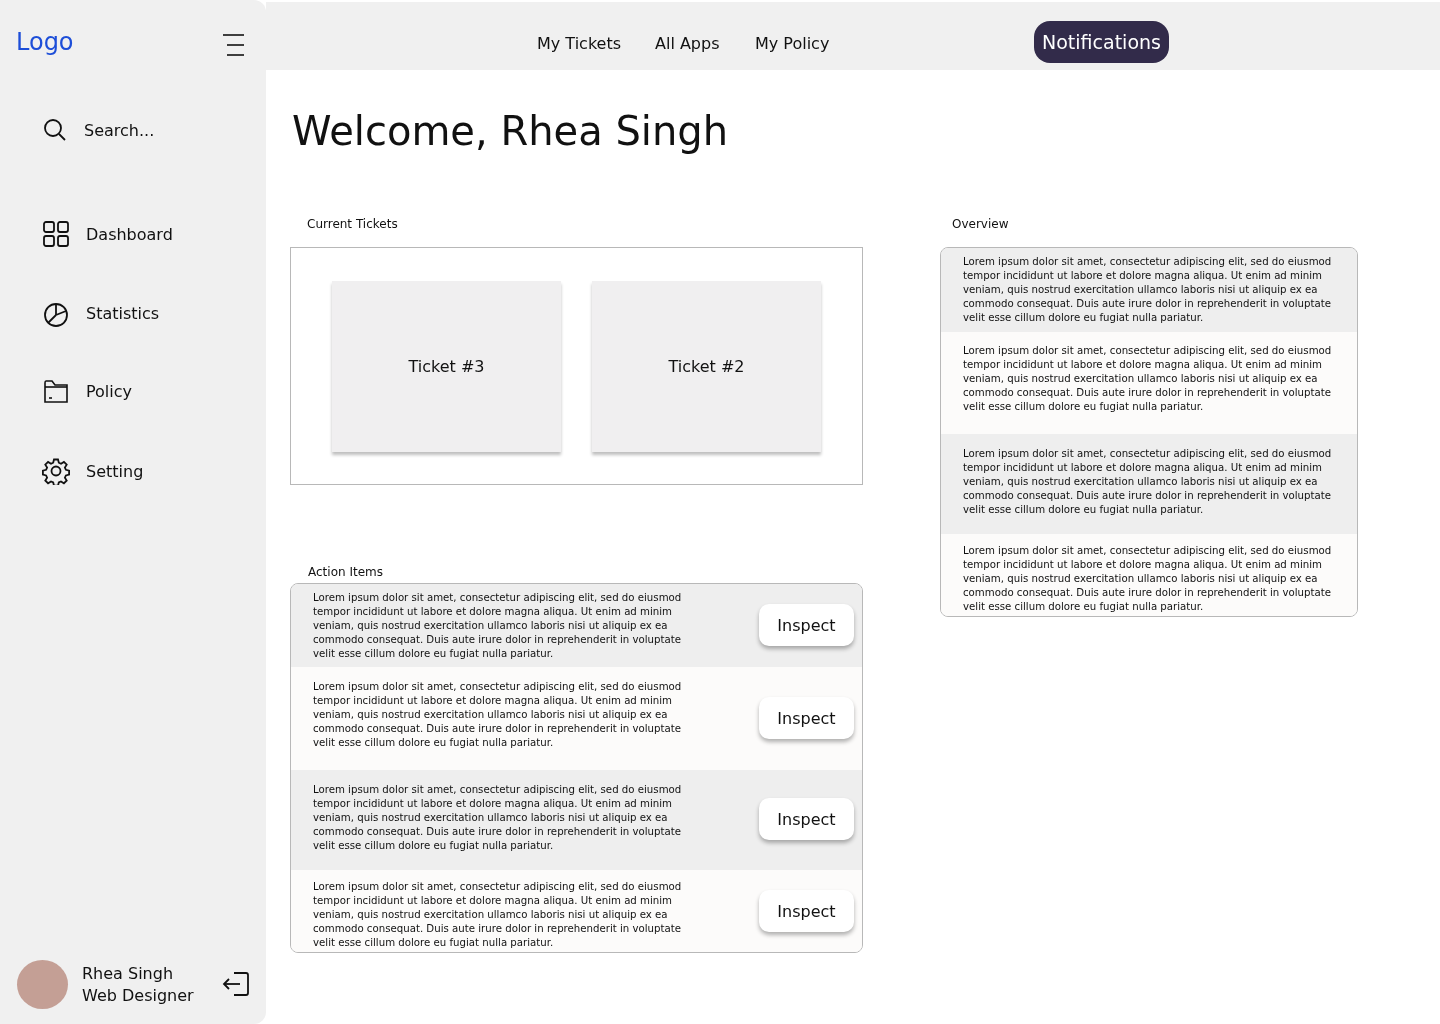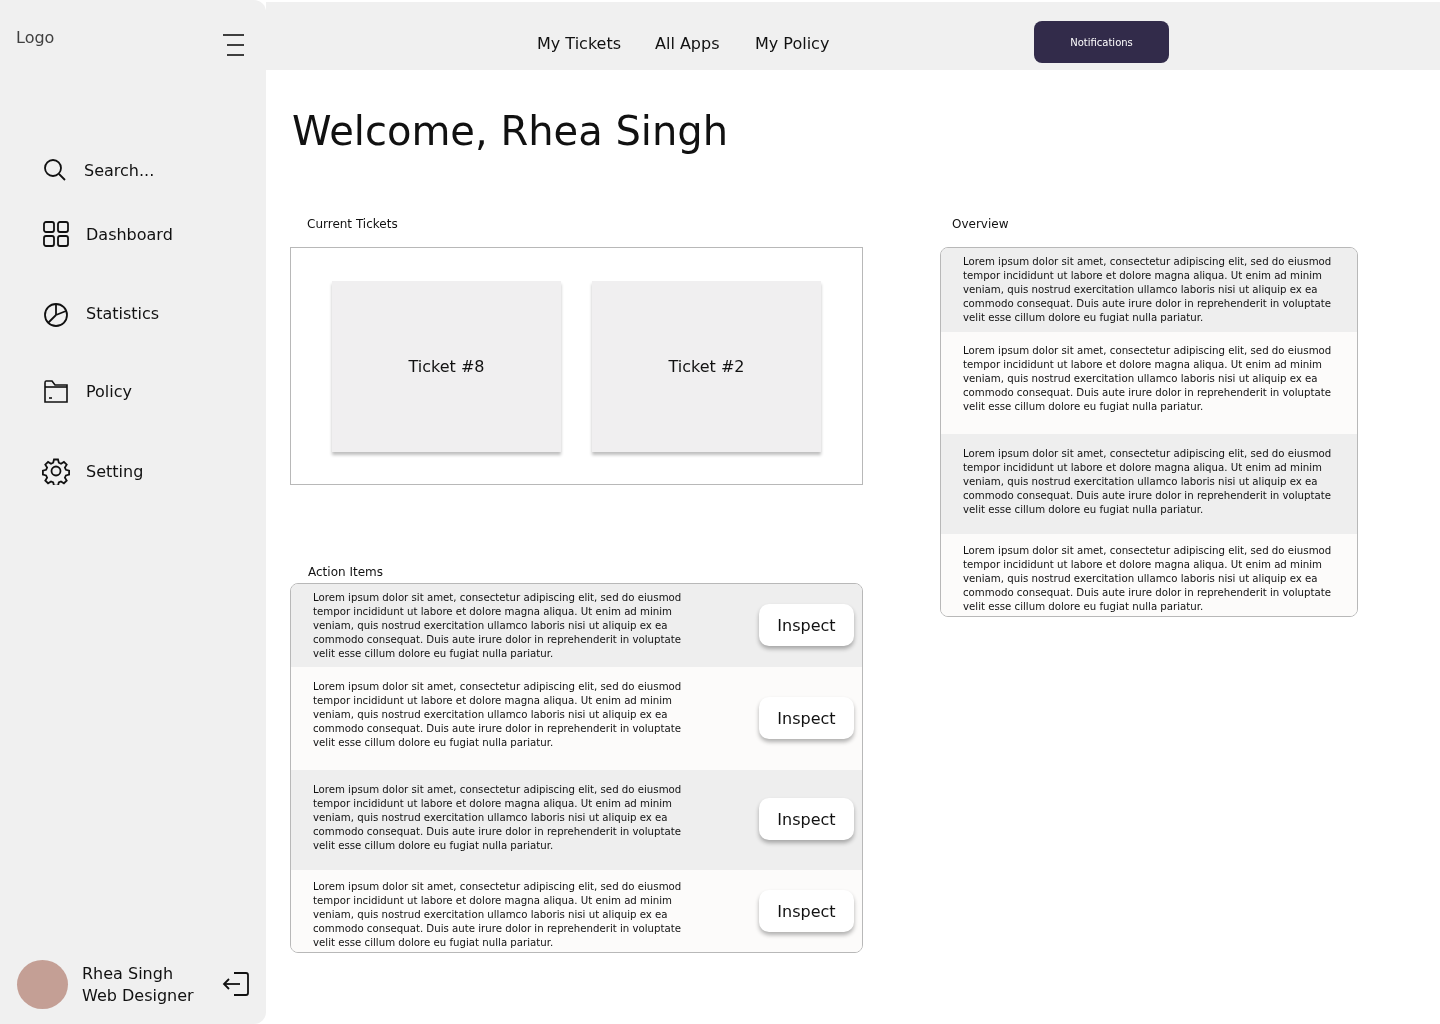--- a/index.html
+++ b/index.html
@@ -1,36 +1,36 @@
 <!DOCTYPE html>
 <html><head>
 <meta charset="utf-8">
 <style>
   * { box-sizing: border-box; margin: 0; padding: 0; }
   html, body { width: 1440px; height: 1024px; overflow: hidden; background: #ffffff; }
   body { font-family: "DejaVu Sans", "Liberation Sans", sans-serif; color: #111; position: relative; }
 
   
   .sidebar { position: absolute; left: 0; top: 0; width: 266px; height: 1024px; background: #f0f0f0; border-radius: 0 12px 12px 0; }
-  .logo { position: absolute; left: 16px; top: 28px; font-size: 16px; color: #404040; }
+  .logo { position: absolute; left: 16px; top: 28px; font-size: 24px; color: #1d4ed8; }
   .menu-btn { position: absolute; left: 220px; top: 32px; width: 26px; height: 26px; cursor: pointer; }
-  .search { position: absolute; left: 42px; top: 117px; display: flex; align-items: center; gap: 16px; font-size: 16px; color: #111; margin-top: 40px; }
+  .search { position: absolute; left: 42px; top: 117px; display: flex; align-items: center; gap: 16px; font-size: 16px; color: #111; }
   .search input { border: none; background: transparent; font-family: inherit; font-size: 16px; color: #111; width: 150px; outline: none; }
   .search input::placeholder { color: #111; }
   .nav-item { position: absolute; left: 42px; display: flex; align-items: center; gap: 16px; font-size: 16px; color: #111; cursor: pointer; }
   .nav-item svg { width: 28px; height: 28px; }
   .profile { position: absolute; left: 17px; top: 960px; display: flex; align-items: center; }
   .avatar { width: 51px; height: 49px; border-radius: 50%; background: #c49f95; }
   .profile-text { margin-left: 14px; font-size: 16px; line-height: 22px; color: #111; }
   .logout { position: absolute; left: 220px; top: 968px; width: 32px; height: 32px; cursor: pointer; }
 
   
   .topbar { position: absolute; left: 266px; top: 2px; width: 1174px; height: 68px; background: #f0f0f0; }
   .topnav { position: absolute; top: 32px; font-size: 16px; color: #111; cursor: pointer; }
-  .notif-btn { position: absolute; left: 768px; top: 19px; width: 135px; height: 42px; background: #322b4a; color: #fff; border: none; border-radius: 8px; font-family: inherit; font-size: 10px; cursor: pointer; }
+  .notif-btn { position: absolute; left: 768px; top: 19px; width: 135px; height: 42px; background: #322b4a; color: #fff; border: none; border-radius: 16px; font-family: inherit; font-size: 19px; cursor: pointer; }
 
   .welcome { position: absolute; left: 292px; top: 108px; font-size: 40px; font-weight: normal; color: #111; }
 
   .section-label { position: absolute; font-size: 12px; color: #111; }
 
   
   .tickets-box { position: absolute; left: 290px; top: 247px; width: 573px; height: 238px; border: 1px solid #b8b8b8; background: #fff; }
   .ticket { position: absolute; top: 33px; width: 229px; height: 171px; background: #f0eff0; box-shadow: 0 3px 3px rgba(0,0,0,0.25); display: flex; align-items: center; justify-content: center; font-size: 16px; color: #111; cursor: pointer; }
 
   
@@ -119,21 +119,21 @@
   <a class="topnav" style="left:271px;">My Tickets</a>
   <a class="topnav" style="left:389px;">All Apps</a>
   <a class="topnav" style="left:489px;">My Policy</a>
   <button class="notif-btn">Notifications</button>
 </header>
 
 <h1 class="welcome">Welcome, Rhea Singh</h1>
 
 <div class="section-label" style="left:307px; top:217px;">Current Tickets</div>
 <section class="tickets-box">
-  <div class="ticket" style="left:41px;">Ticket #8</div>
+  <div class="ticket" style="left:41px;">Ticket #3</div>
   <div class="ticket" style="left:301px;">Ticket #2</div>
 </section>
 
 <div class="section-label" style="left:308px; top:553px;margin-top:12px;">Action Items</div>
 <section class="actions-box">
   <div class="action-row row-dark" style="top:0; height:83px;">
     <p class="lorem" style="top:7px;">Lorem ipsum dolor sit amet, consectetur adipiscing elit, sed do eiusmod tempor incididunt ut labore et dolore magna aliqua. Ut enim ad minim  veniam, quis nostrud exercitation ullamco laboris nisi ut aliquip ex ea  commodo consequat. Duis aute irure dolor in reprehenderit in voluptate  velit esse cillum dolore eu fugiat nulla pariatur.</p>
     <button class="inspect-btn" style="top:20px;">Inspect</button>
   </div>
   <div class="action-row row-light" style="top:83px; height:103px;">

